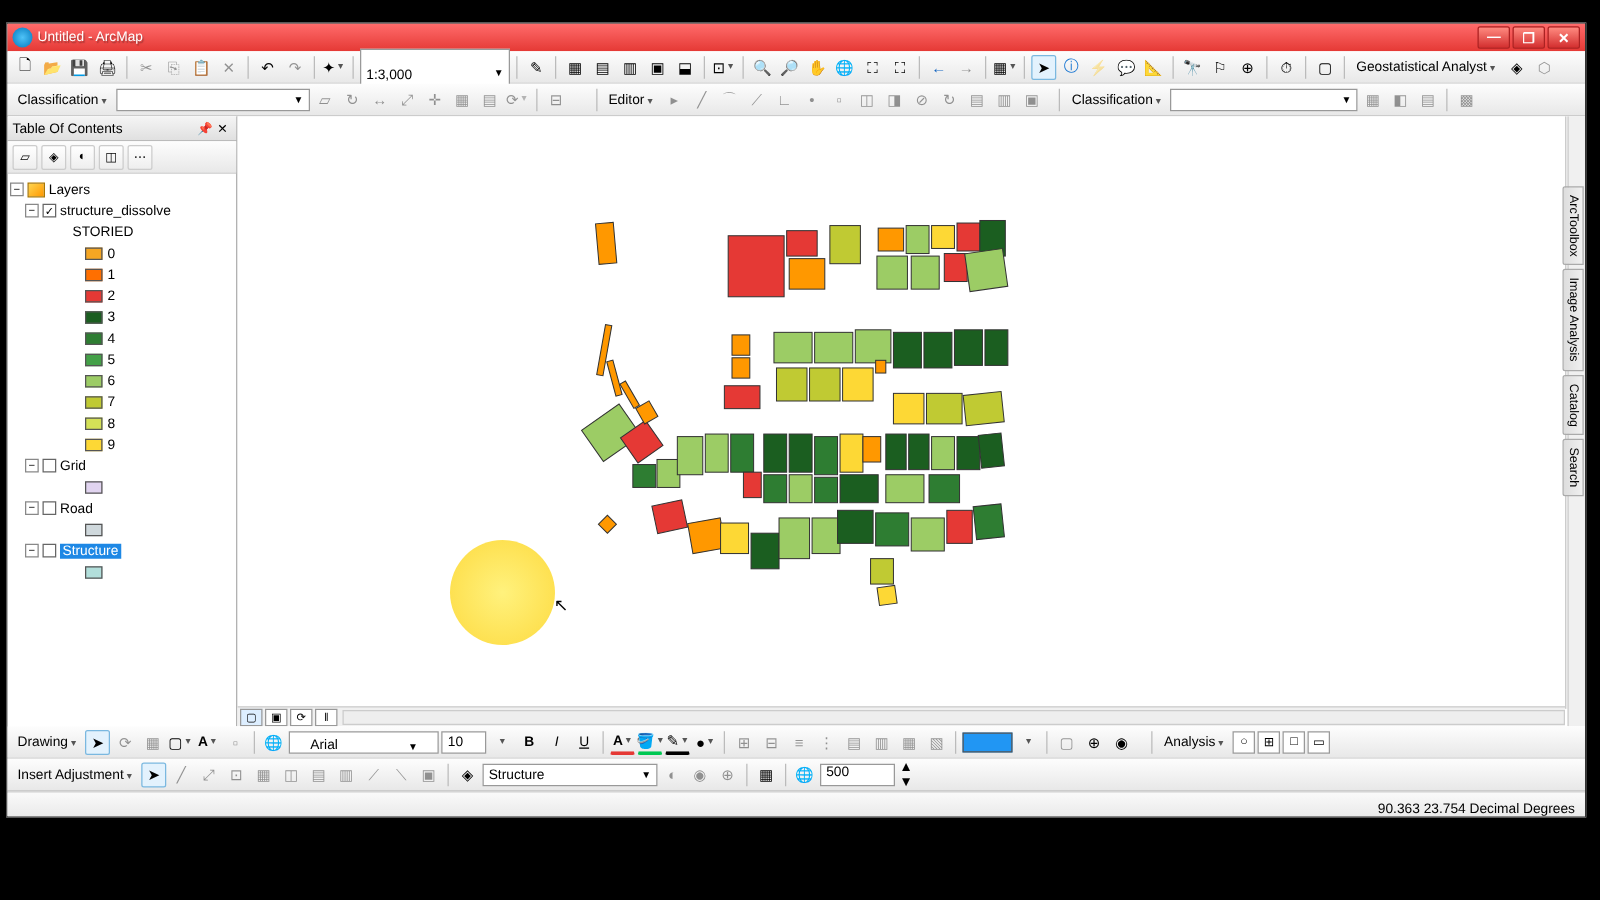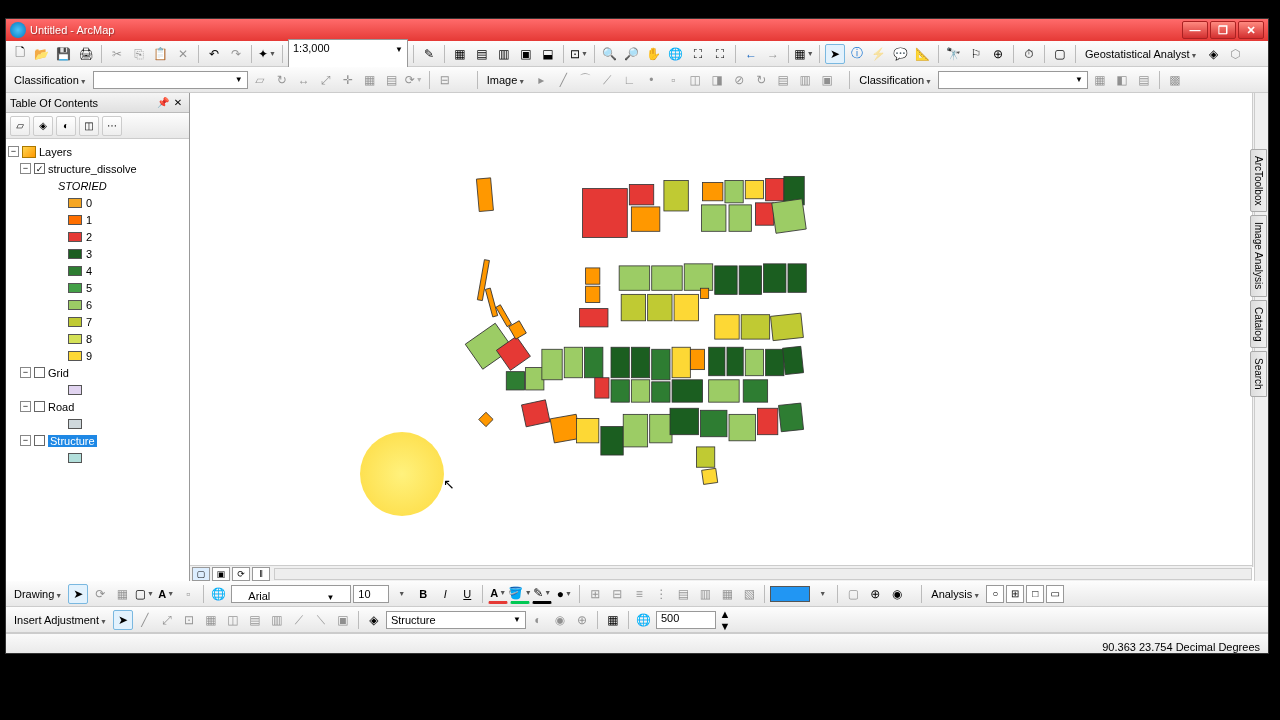--- a/index.html
+++ b/index.html
@@ -14,21 +14,21 @@
 .win-btn { width: 26px; height: 18px; background: linear-gradient(to bottom, #ff8a80, #d32f2f); border: 1px solid #aa2222; border-radius: 2px; display: flex; align-items: center; justify-content: center; color: #fff; font-weight: bold; cursor: pointer; }
 
 .menu-bar { height: 22px; background: linear-gradient(to bottom, #fdfdfd, #ececec); border-bottom: 1px solid #ccc; display: flex; align-items: center; padding: 0 4px; }
 .menu-item { padding: 3px 8px; cursor: pointer; }
 
 .toolbar { height: 26px; background: linear-gradient(to bottom, #fdfdfd, #e8e8e8); border-bottom: 1px solid #ccc; display: flex; align-items: center; padding: 0 4px; gap: 2px; }
 .toolbar-btn { width: 20px; height: 20px; display: flex; align-items: center; justify-content: center; cursor: pointer; border: 1px solid transparent; border-radius: 2px; font-size: 12px; }
 .toolbar-btn.disabled { opacity: 0.4; cursor: default; }
 .toolbar-sep { width: 1px; height: 18px; background: #bbb; margin: 0 3px; }
 .toolbar-label { padding: 0 4px; }
-.scale-box { width: 120px; height: 20px; border: 1px solid #999; background: #fff; padding: 14px 4px; display: flex; align-items: flex-end; }
+.scale-box { width: 120px; height: 20px; border: 1px solid #999; background: #fff; padding: 14px 4px; display: flex; align-items: flex-start; }
 .scale-box .arrow { margin-left: auto; font-size: 8px; }
 .drop-arrow { font-size: 7px; margin-left: 1px; color: #555; }
 
 .georef-row { display: flex; }
 .georef-row .toolbar { flex: 1; }
 
 .main-content { flex: 1; display: flex; overflow: hidden; position: relative; }
 
 .toc-panel { width: 184px; background: #fff; border-right: 1px solid #999; display: flex; flex-direction: column; }
 .toc-header { height: 20px; background: linear-gradient(to bottom, #f5f5f5, #e0e0e0); border-bottom: 1px solid #bbb; display: flex; align-items: center; padding: 0 4px; }
@@ -40,21 +40,21 @@
 .tree-row { display: flex; align-items: center; height: 17px; cursor: pointer; }
 .tree-exp { width: 11px; height: 11px; border: 1px solid #888; margin-right: 3px; display: flex; align-items: center; justify-content: center; font-size: 9px; line-height: 1; background: #fff; }
 .tree-chk { width: 11px; height: 11px; border: 1px solid #666; margin-right: 3px; background: #fff; display:flex;align-items:center;justify-content:center;font-size:9px; }
 .tree-chk.checked::after { content: "✓"; color: #000; }
 .tree-icon { width: 14px; height: 12px; margin-right: 3px; }
 .layers-icon { background: linear-gradient(135deg, #ffd54f, #ff9800); border:1px solid #aa7700; }
 .swatch { width: 14px; height: 10px; border: 1px solid #555; margin-right: 4px; }
 .tree-label { white-space: nowrap; }
 .tree-label.selected { background: #1e88e5; color: #fff; padding: 0 2px; }
 .indent-1 { padding-left: 12px; }
-.indent-3 { padding-left: 50px; font-style: italic; }
+.indent-3 { padding-left: 50px; }
 .indent-4 { padding-left: 60px; }
 
 .map-area { flex: 1; position: relative; background: #fff; }
 .map-canvas { position: absolute; inset: 0; }
 .highlight-circle { position: absolute; left: 212px; top: 339px; width: 84px; height: 84px; border-radius: 50%; background: radial-gradient(circle, #fff176, #fdd835); transform: translate(-50%, 0); opacity: 0.95; }
 .cursor-arrow { position: absolute; left: 253px; top: 383px; font-size: 14px; color: #000; }
 
 .side-tabs { position: absolute; right: 0; top: 130px; width: 18px; }
 .side-tab { writing-mode: vertical-rl; background: linear-gradient(to left,#f0f0f0,#ddd); border: 1px solid #aaa; padding: 6px 2px; margin-bottom: 3px; font-size: 10px; cursor: pointer; border-radius: 2px 0 0 2px; }
 
@@ -167,21 +167,21 @@
       <div class="toolbar-btn disabled">↻</div>
       <div class="toolbar-btn disabled">↔</div>
       <div class="toolbar-btn disabled">⤢</div>
       <div class="toolbar-btn disabled">✛</div>
       <div class="toolbar-btn disabled">▦</div>
       <div class="toolbar-btn disabled">▤</div>
       <div class="toolbar-btn disabled">⟳<span class="drop-arrow">▼</span></div>
       <div class="toolbar-sep"></div>
       <div class="toolbar-btn disabled">⊟</div>
       <div class="toolbar-sep" style="margin-left:20px"></div>
-      <div class="toolbar-label"><span>Image</span><span class="drop-arrow">▼</span></div>
+      <div class="toolbar-label"><span>Editor</span><span class="drop-arrow">▼</span></div>
       <div class="toolbar-btn disabled">▸</div>
       <div class="toolbar-btn disabled">╱</div>
       <div class="toolbar-btn disabled">⌒</div>
       <div class="toolbar-btn disabled">⟋</div>
       <div class="toolbar-btn disabled">∟</div>
       <div class="toolbar-btn disabled">•</div>
       <div class="toolbar-btn disabled">▫</div>
       <div class="toolbar-btn disabled">◫</div>
       <div class="toolbar-btn disabled">◨</div>
       <div class="toolbar-btn disabled">⊘</div>

